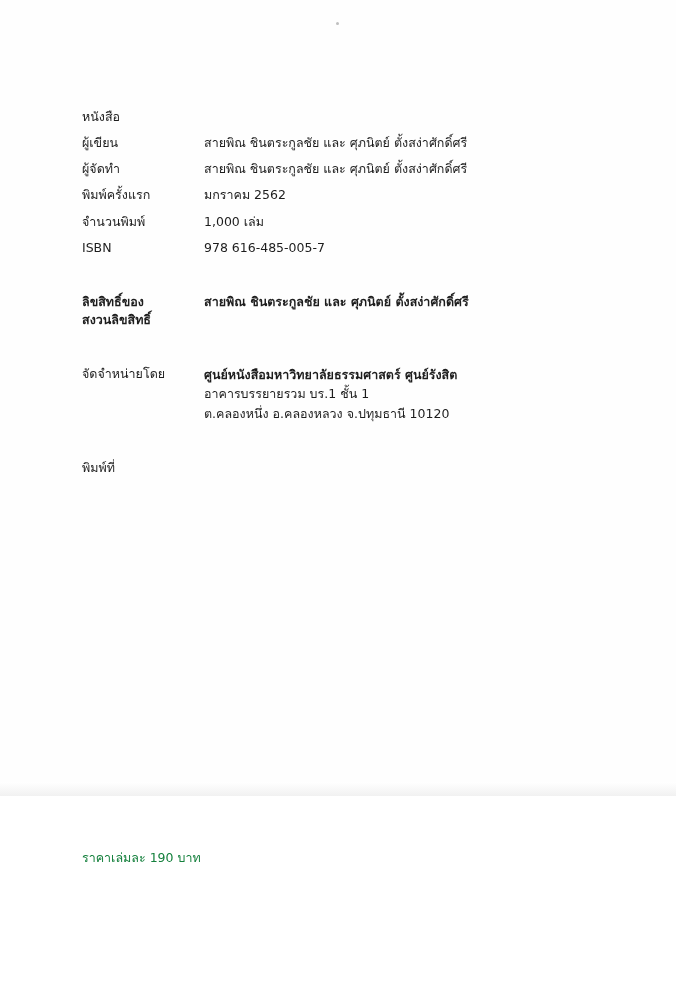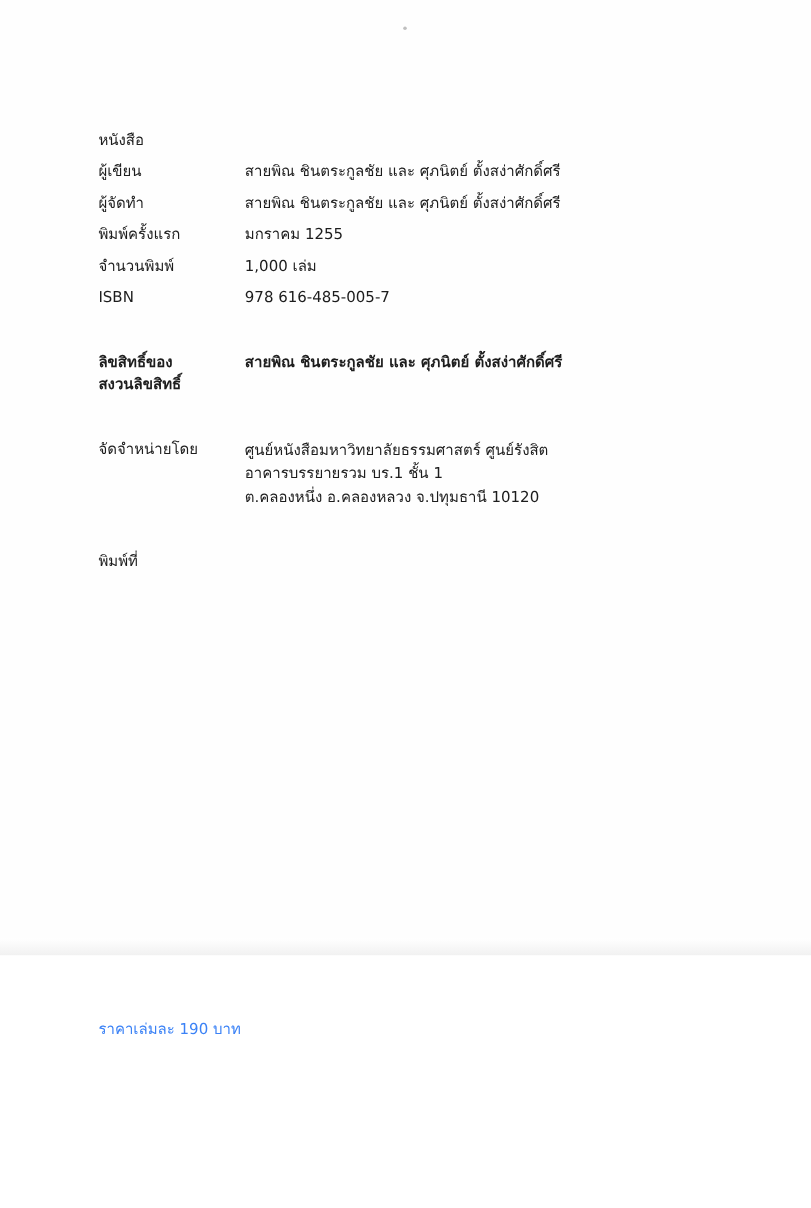--- a/index.html
+++ b/index.html
@@ -48,27 +48,27 @@
   }
   .value.bold, .label.bold {
     font-weight: bold;
   }
   .block-gap-lg { height: 28px; }
   .sub-lines div {
     font-size: 12.5px;
     line-height: 1.55;
     color: #1d1d1d;
   }
-  .sub-lines div.bold { font-weight: normal; }
+  .sub-lines div.bold { font-weight: bold; }
   .price {
     position: absolute;
     top: 848px;
     left: 82px;
     font-size: 12.5px;
-    color: #3b82f6;
+    color: #15803d;
   }
   .speck {
     position: absolute;
     width: 3px;
     height: 3px;
     background: #bfbfbf;
     border-radius: 50%;
     top: 22px;
     left: 336px;
   }
@@ -99,21 +99,21 @@
       <div class="value">สายพิณ ชินตระกูลชัย และ ศุภนิตย์ ตั้งสง่าศักดิ์ศรี</div>
     </div>
 
     <div class="row">
       <div class="label">ผู้จัดทำ</div>
       <div class="value">สายพิณ ชินตระกูลชัย และ ศุภนิตย์ ตั้งสง่าศักดิ์ศรี</div>
     </div>
 
     <div class="row">
       <div class="label">พิมพ์ครั้งแรก</div>
-      <div class="value">มกราคม 1255</div>
+      <div class="value">มกราคม 2562</div>
     </div>
 
     <div class="row">
       <div class="label">จำนวนพิมพ์</div>
       <div class="value">1,000 เล่ม</div>
     </div>
 
     <div class="row">
       <div class="label">ISBN</div>
       <div class="value">978 616-485-005-7</div>

